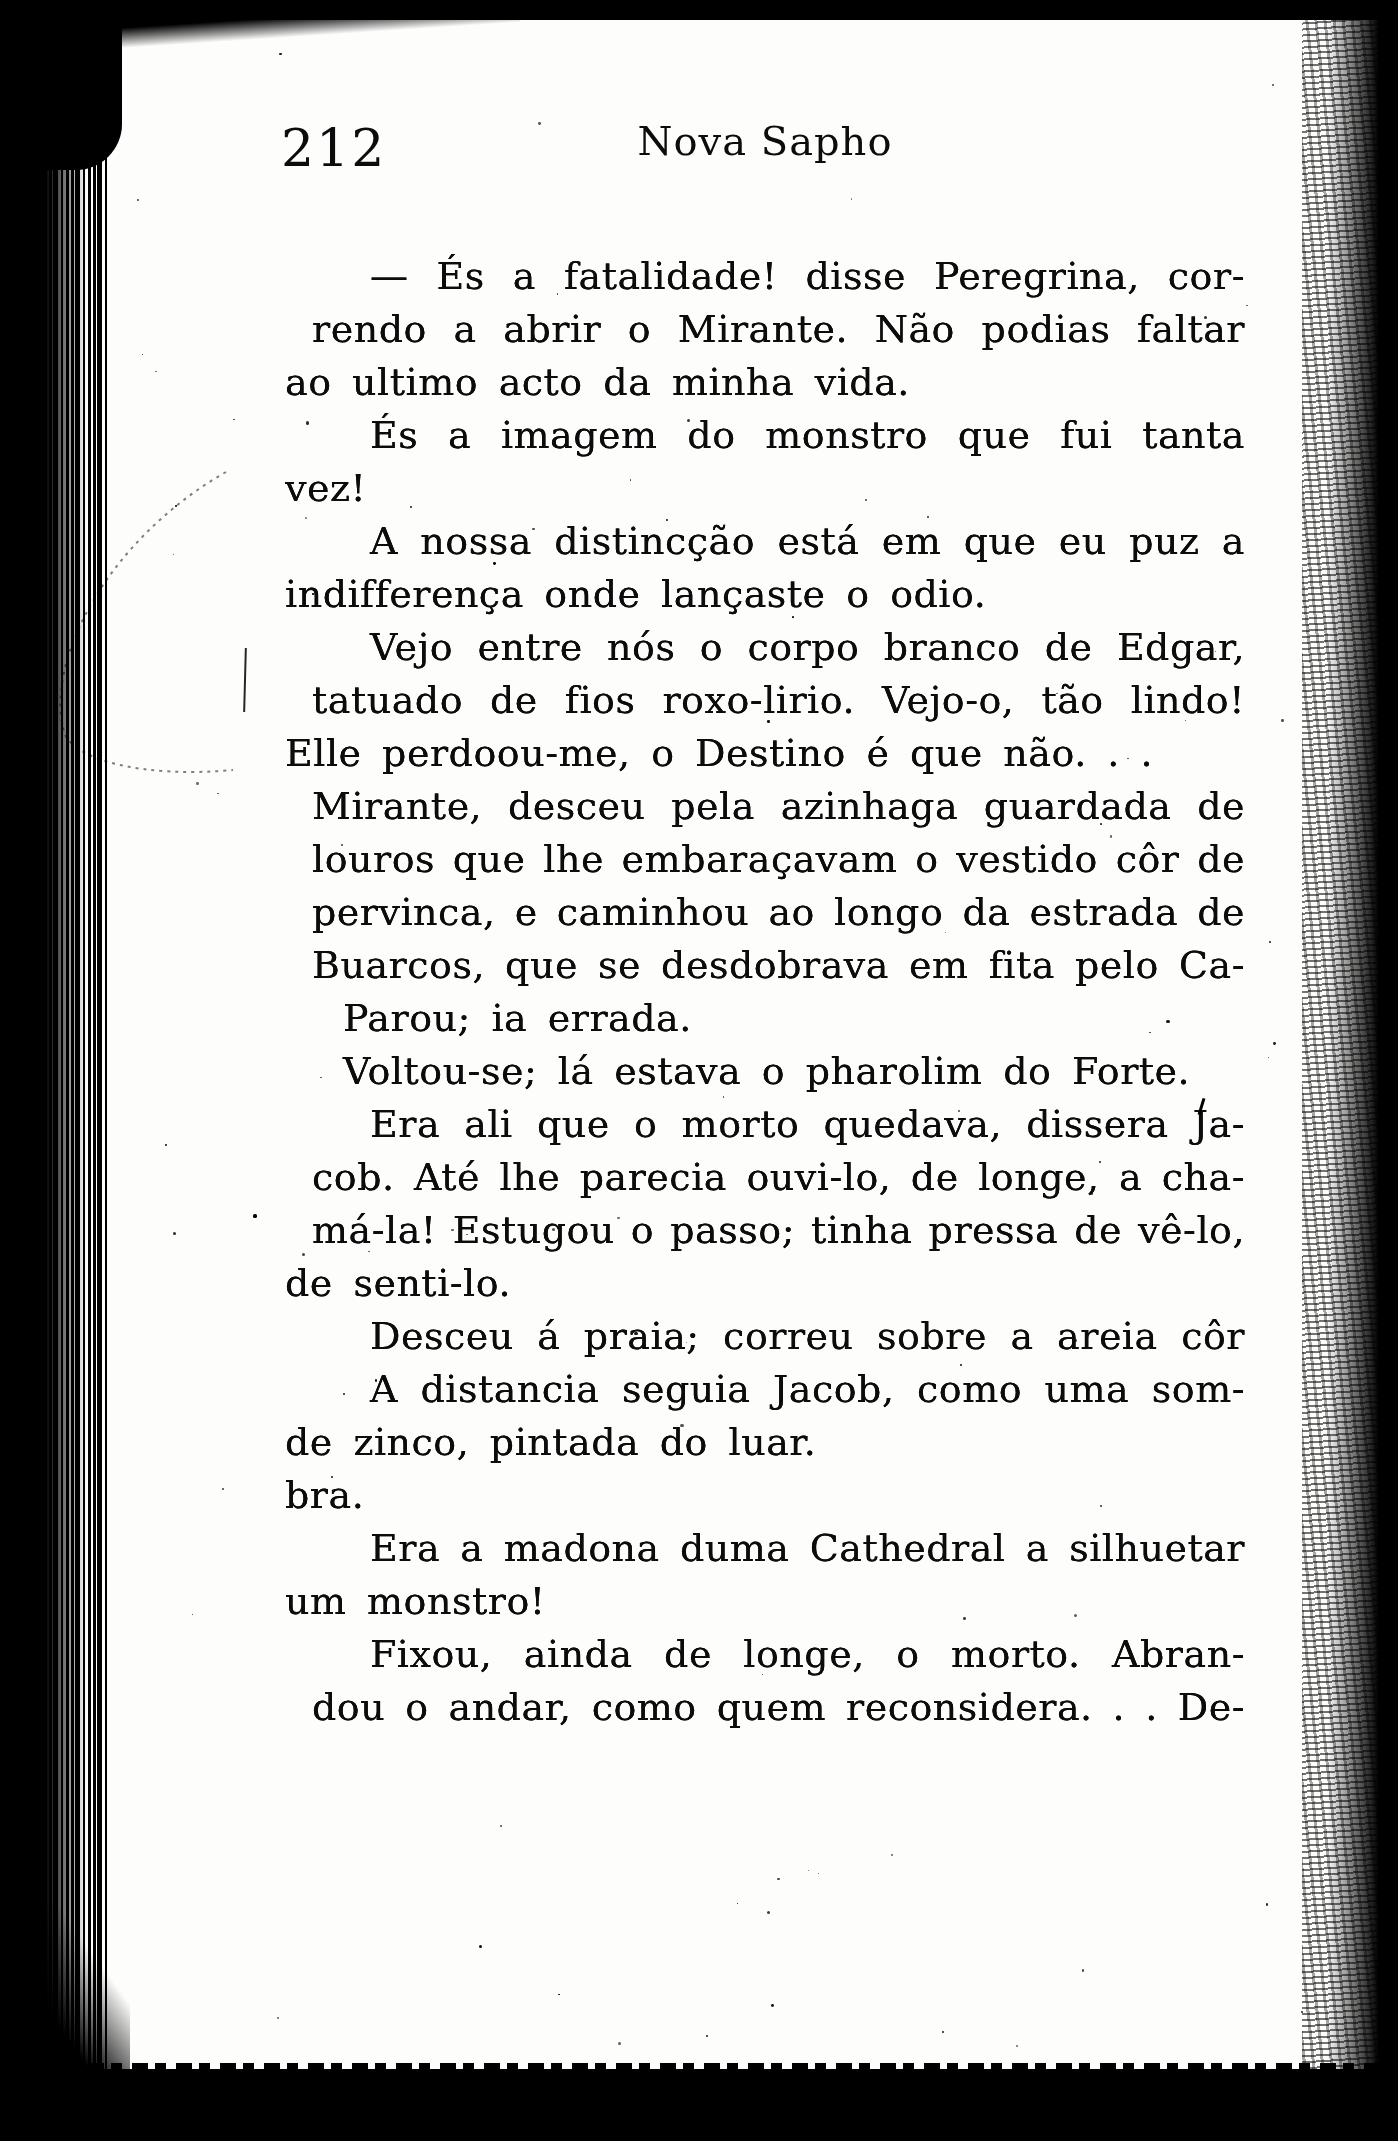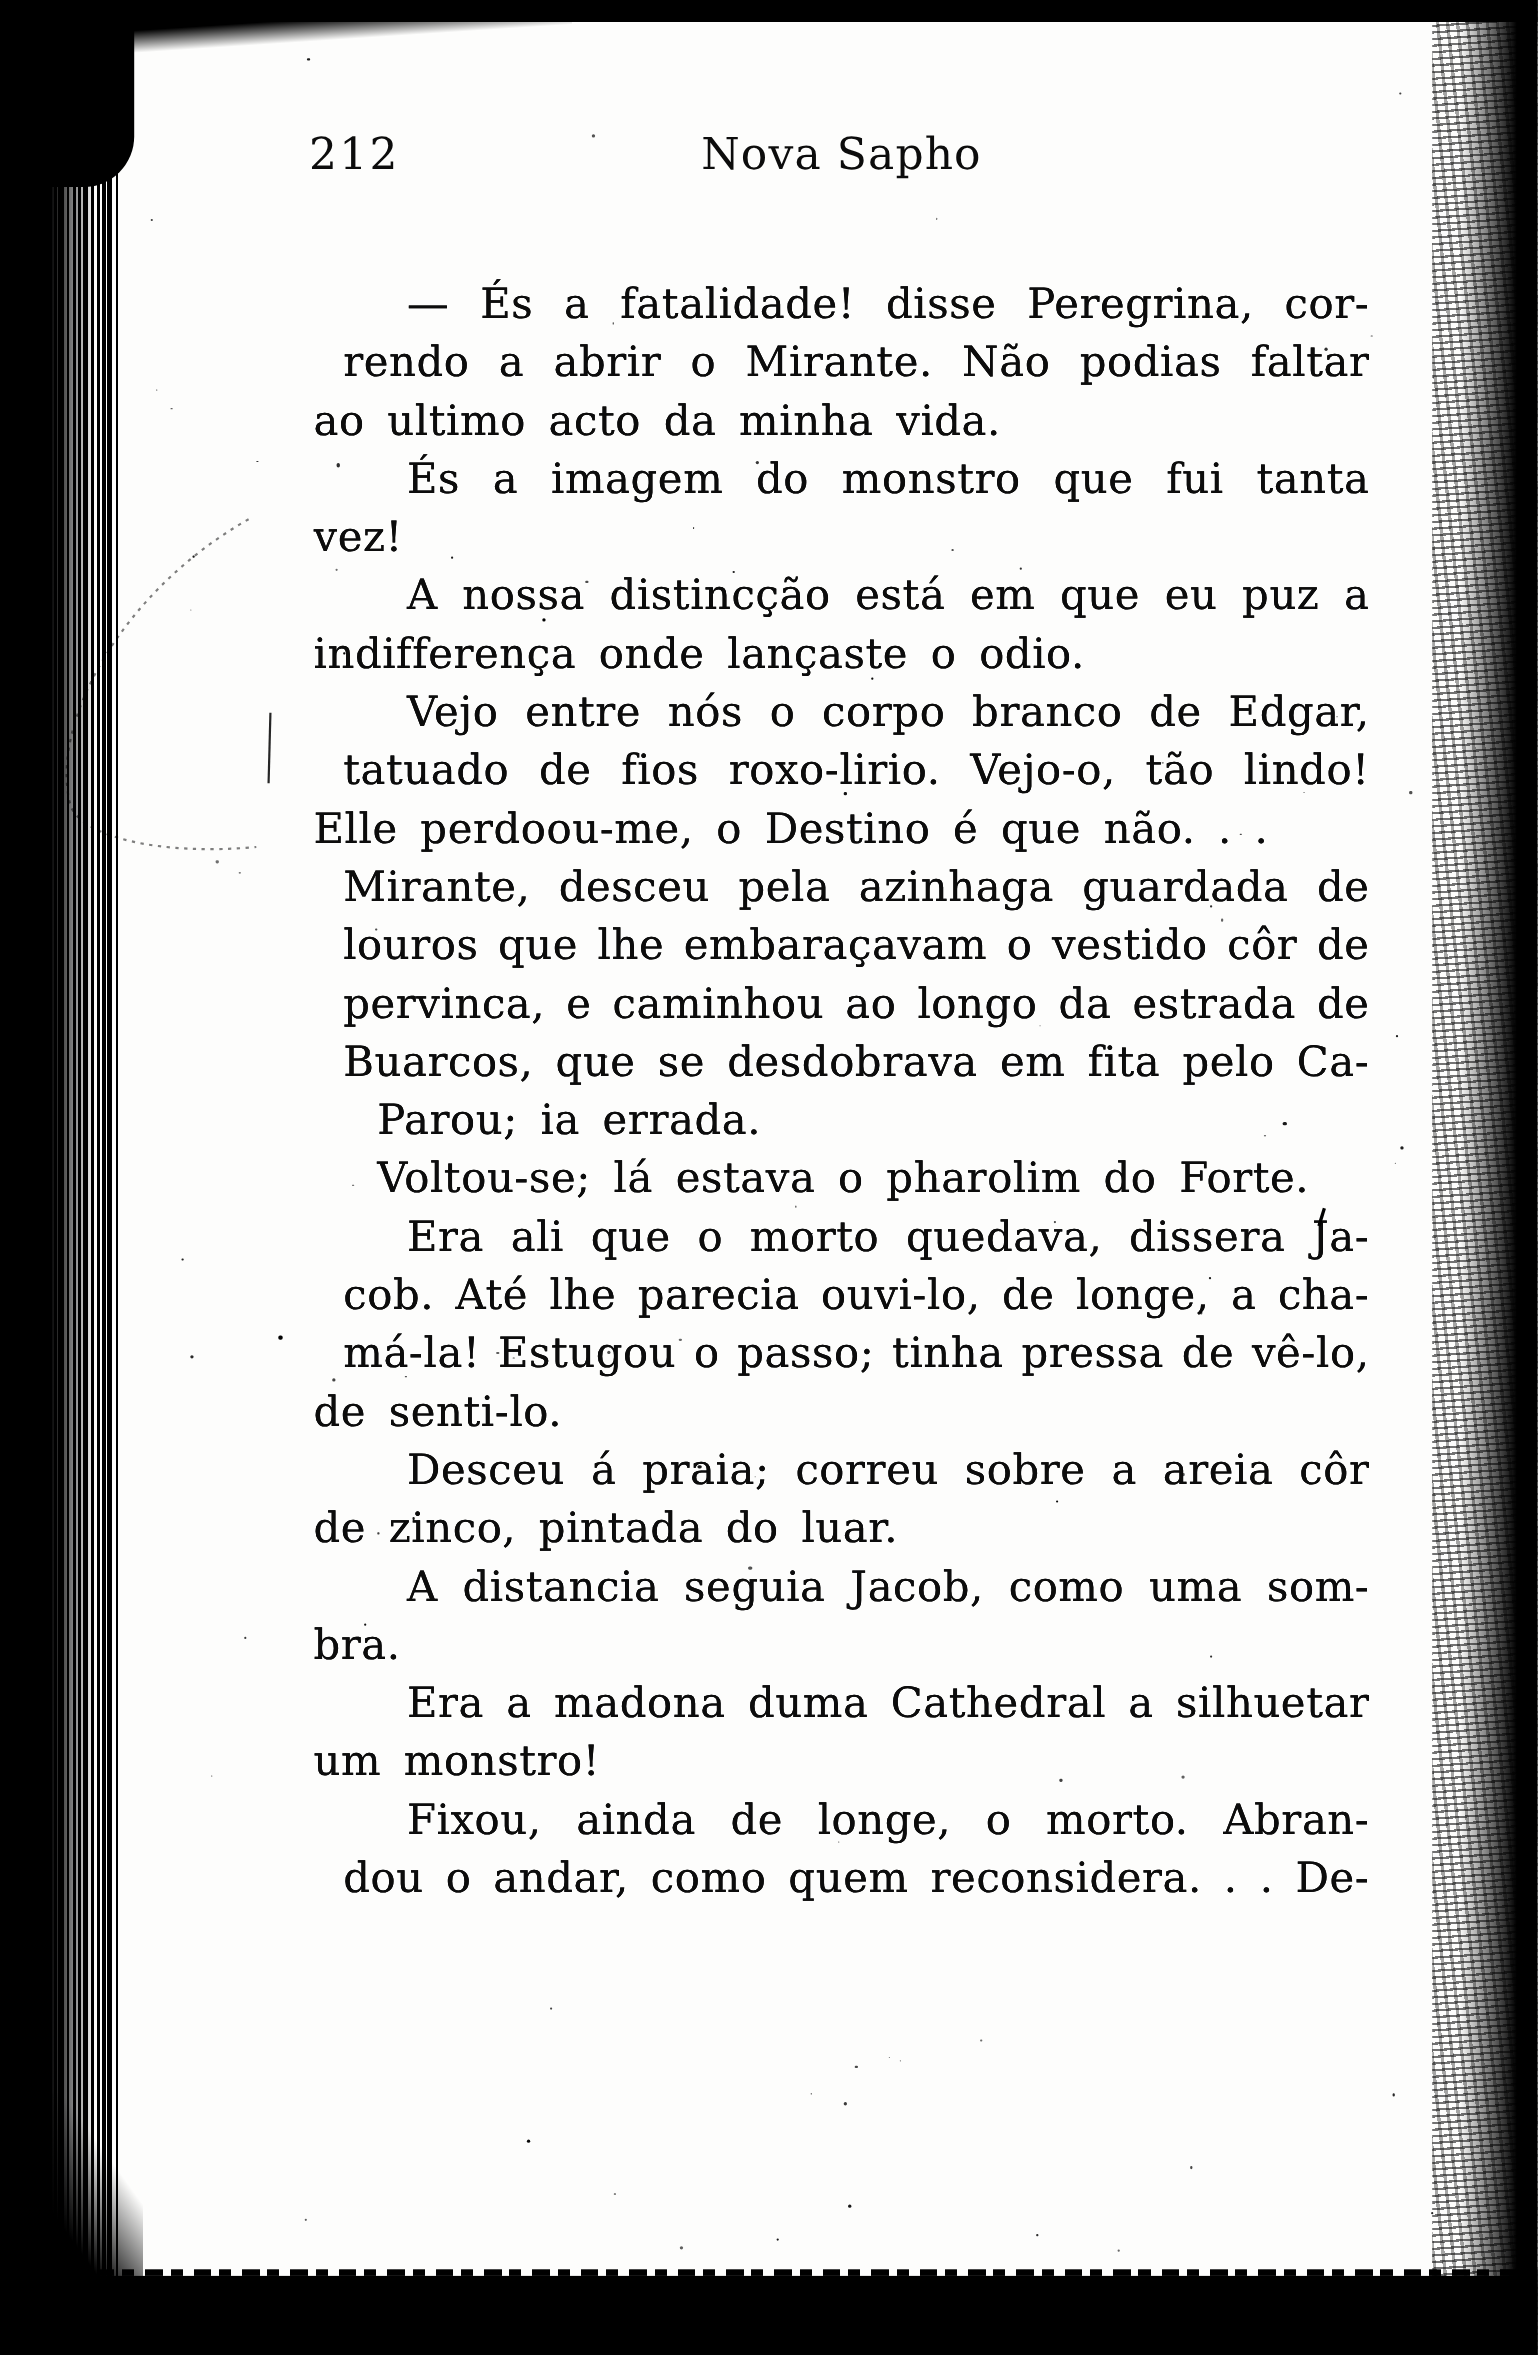--- a/index.html
+++ b/index.html
@@ -77,21 +77,21 @@
   .stray-mark {
     position: absolute; left: 1200px; top: 1098px;
     width: 3px; height: 17px; background: #000;
     transform: rotate(17deg);
   }
   .speck { position: absolute; background: #000; border-radius: 50%; }
 
   
   .page-number {
     position: absolute; left: 281px; top: 118px;
-    font-size: 40px; letter-spacing: 2px;
+    font-size: 52px; letter-spacing: 2px;
   }
   .running-title {
     position: absolute; left: 285px; top: 118px;
     width: 960px; text-align: center;
     font-size: 40px; letter-spacing: 1px;
   }
   .text-column {
     position: absolute; left: 285px; top: 250px;
     width: 960px;
   }
@@ -138,22 +138,22 @@
       <div class="line j">louros que lhe embaraçavam o vestido côr de</div>
       <div class="line j">pervinca, e caminhou ao longo da estrada de</div>
       <div class="line j">Buarcos, que se desdobrava em fita pelo Ca-</div>
       <div class="line i">Parou; ia errada.</div>
       <div class="line i">Voltou-se; lá estava o pharolim do Forte.</div>
       <div class="line j i">Era ali que o morto quedava, dissera Ja-</div>
       <div class="line j">cob. Até lhe parecia ouvi-lo, de longe, a cha-</div>
       <div class="line j">má-la! Estugou o passo; tinha pressa de vê-lo,</div>
       <div class="line">de senti-lo.</div>
       <div class="line j i">Desceu á praia; correu sobre a areia côr</div>
+      <div class="line j i">A distancia seguia Jacob, como uma som-</div>
       <div class="line">de zinco, pintada do luar.</div>
-      <div class="line j i">A distancia seguia Jacob, como uma som-</div>
       <div class="line">bra.</div>
       <div class="line j i">Era a madona duma Cathedral a silhuetar</div>
       <div class="line">um monstro!</div>
       <div class="line j i">Fixou, ainda de longe, o morto. Abran-</div>
       <div class="line j">dou o andar, como quem reconsidera. . . De-</div>
     </div>
 
   <div class="edge-top"></div>
   <div class="edge-top-slant"></div>
   <div class="corner-tl"></div>

